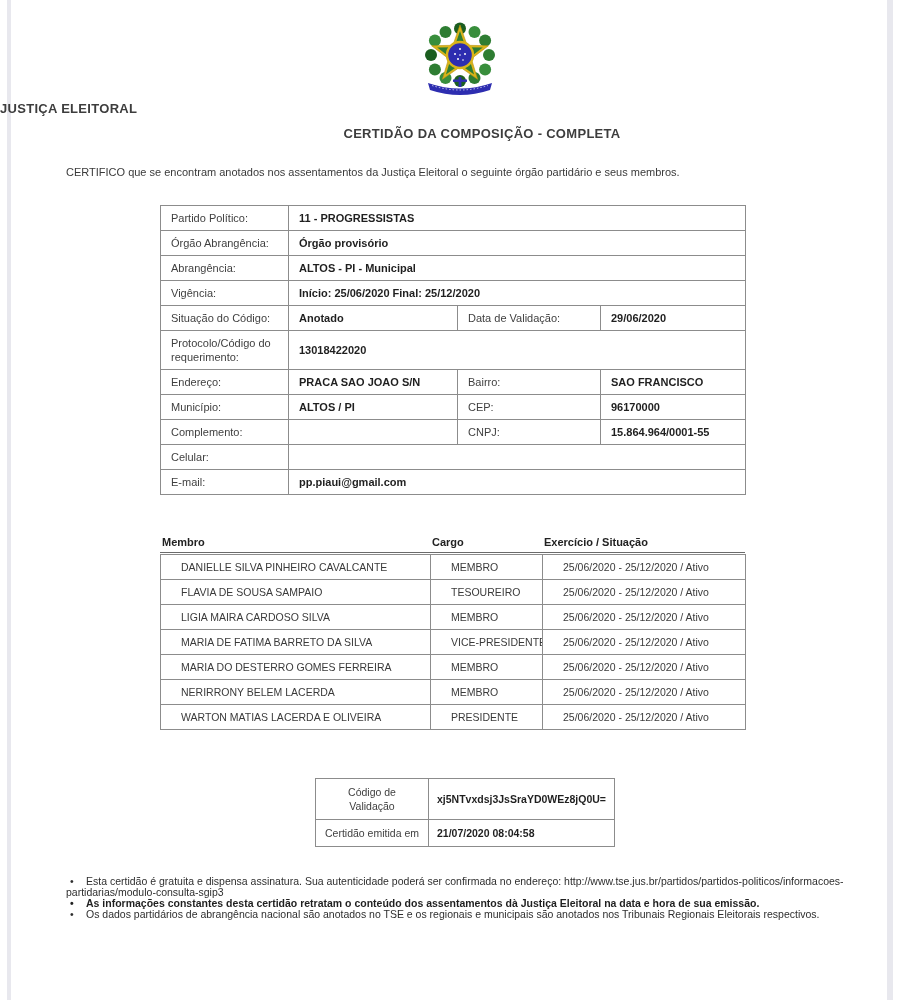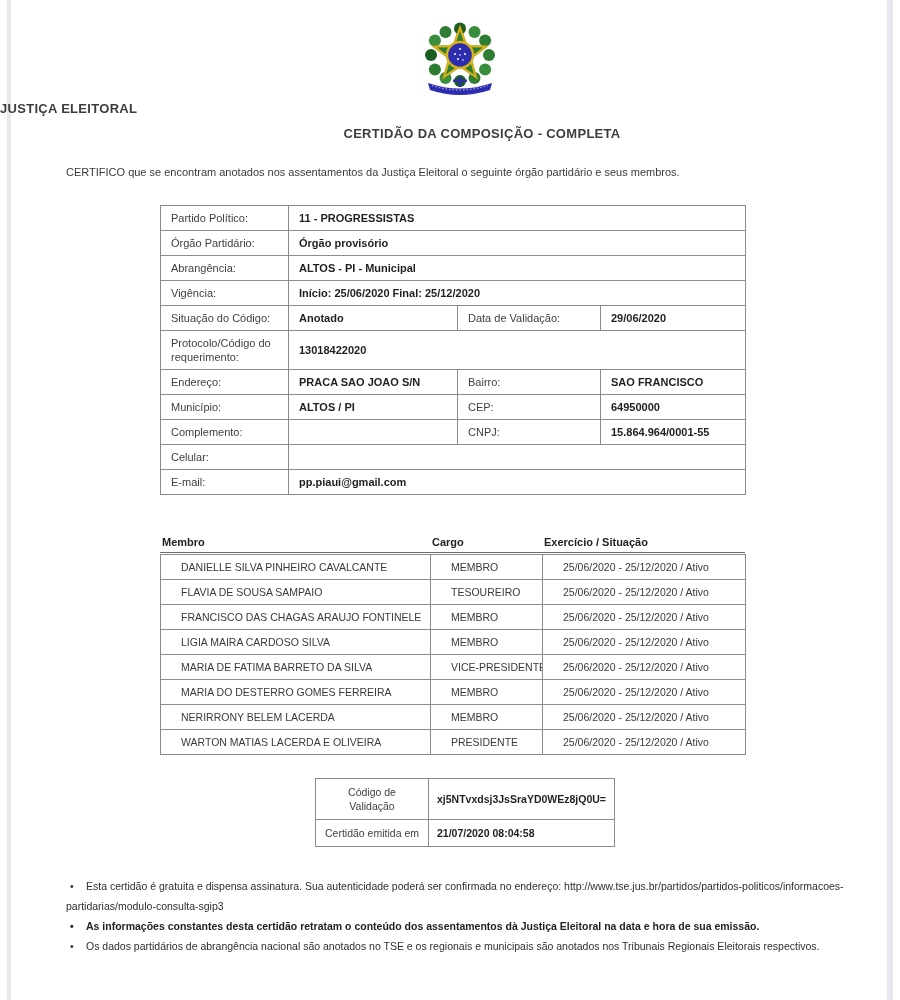--- a/index.html
+++ b/index.html
@@ -38,21 +38,21 @@
   table.m-table td{border:1px solid #8c8c8c;padding:5px 20px;line-height:14px;
       color:#3a3a3a;overflow:hidden;white-space:nowrap;}
 
   table.valid{position:absolute;top:778px;left:315px;border-collapse:collapse;
       font-size:10.5px;}
   table.valid td{border:1px solid #8c8c8c;padding:6px 8px;line-height:14px;}
   table.valid td.lbl{width:96px;text-align:center;}
   table.valid td.val{width:168px;}
 
   ul.foot{position:absolute;top:876px;left:66px;width:800px;margin:0;padding:0;
-      list-style:none;font-size:10.5px;line-height:20px;color:#2e2e2e;}
+      list-style:none;font-size:10.5px;line-height:11px;color:#2e2e2e;}
   ul.foot li{margin:0;}
   ul.foot li.bold{font-weight:bold;color:#1f1f1f;}
   ul.foot .dot{display:inline-block;width:16px;text-align:left;padding-left:4px;}
 </style>
 </head>
 <body>
 
 <div class="edge-strip left"></div>
 <div class="edge-strip right"></div>
 
@@ -106,21 +106,21 @@
       <col style="width:169px">
       <col style="width:143px">
       <col style="width:145px">
     </colgroup>
   <tbody id="info-body">
       <tr>
         <td class="lbl">Partido Político:</td>
         <td colspan="3" class="val">11 - PROGRESSISTAS</td>
       </tr>
       <tr>
-        <td class="lbl">Órgão Partidário:</td>
+        <td class="lbl">Órgão Abrangência:</td>
         <td colspan="3" class="val">Órgão provisório</td>
       </tr>
       <tr>
         <td class="lbl">Abrangência:</td>
         <td colspan="3" class="val">ALTOS - PI - Municipal</td>
       </tr>
       <tr>
         <td class="lbl">Vigência:</td>
         <td colspan="3" class="val">Início: 25/06/2020 Final: 25/12/2020</td>
       </tr>
@@ -137,21 +137,21 @@
       <tr>
         <td class="lbl">Endereço:</td>
         <td class="val">PRACA SAO JOAO S/N</td>
         <td class="lbl">Bairro:</td>
         <td class="val">SAO FRANCISCO</td>
       </tr>
       <tr>
         <td class="lbl">Município:</td>
         <td class="val">ALTOS / PI</td>
         <td class="lbl">CEP:</td>
-        <td class="val">64950000</td>
+        <td class="val">96170000</td>
       </tr>
       <tr>
         <td class="lbl">Complemento:</td>
         <td class="val"></td>
         <td class="lbl">CNPJ:</td>
         <td class="val">15.864.964/0001-55</td>
       </tr>
       <tr>
         <td class="lbl">Celular:</td>
         <td colspan="3" class="val"></td>
@@ -180,25 +180,20 @@
           <td>DANIELLE SILVA PINHEIRO CAVALCANTE</td>
           <td>MEMBRO</td>
           <td>25/06/2020 - 25/12/2020 / Ativo</td>
         </tr>
         <tr>
           <td>FLAVIA DE SOUSA SAMPAIO</td>
           <td>TESOUREIRO</td>
           <td>25/06/2020 - 25/12/2020 / Ativo</td>
         </tr>
         <tr>
-          <td>FRANCISCO DAS CHAGAS ARAUJO FONTINELE</td>
-          <td>MEMBRO</td>
-          <td>25/06/2020 - 25/12/2020 / Ativo</td>
-        </tr>
-        <tr>
           <td>LIGIA MAIRA CARDOSO SILVA</td>
           <td>MEMBRO</td>
           <td>25/06/2020 - 25/12/2020 / Ativo</td>
         </tr>
         <tr>
           <td>MARIA DE FATIMA BARRETO DA SILVA</td>
           <td>VICE-PRESIDENTE</td>
           <td>25/06/2020 - 25/12/2020 / Ativo</td>
         </tr>
         <tr>

